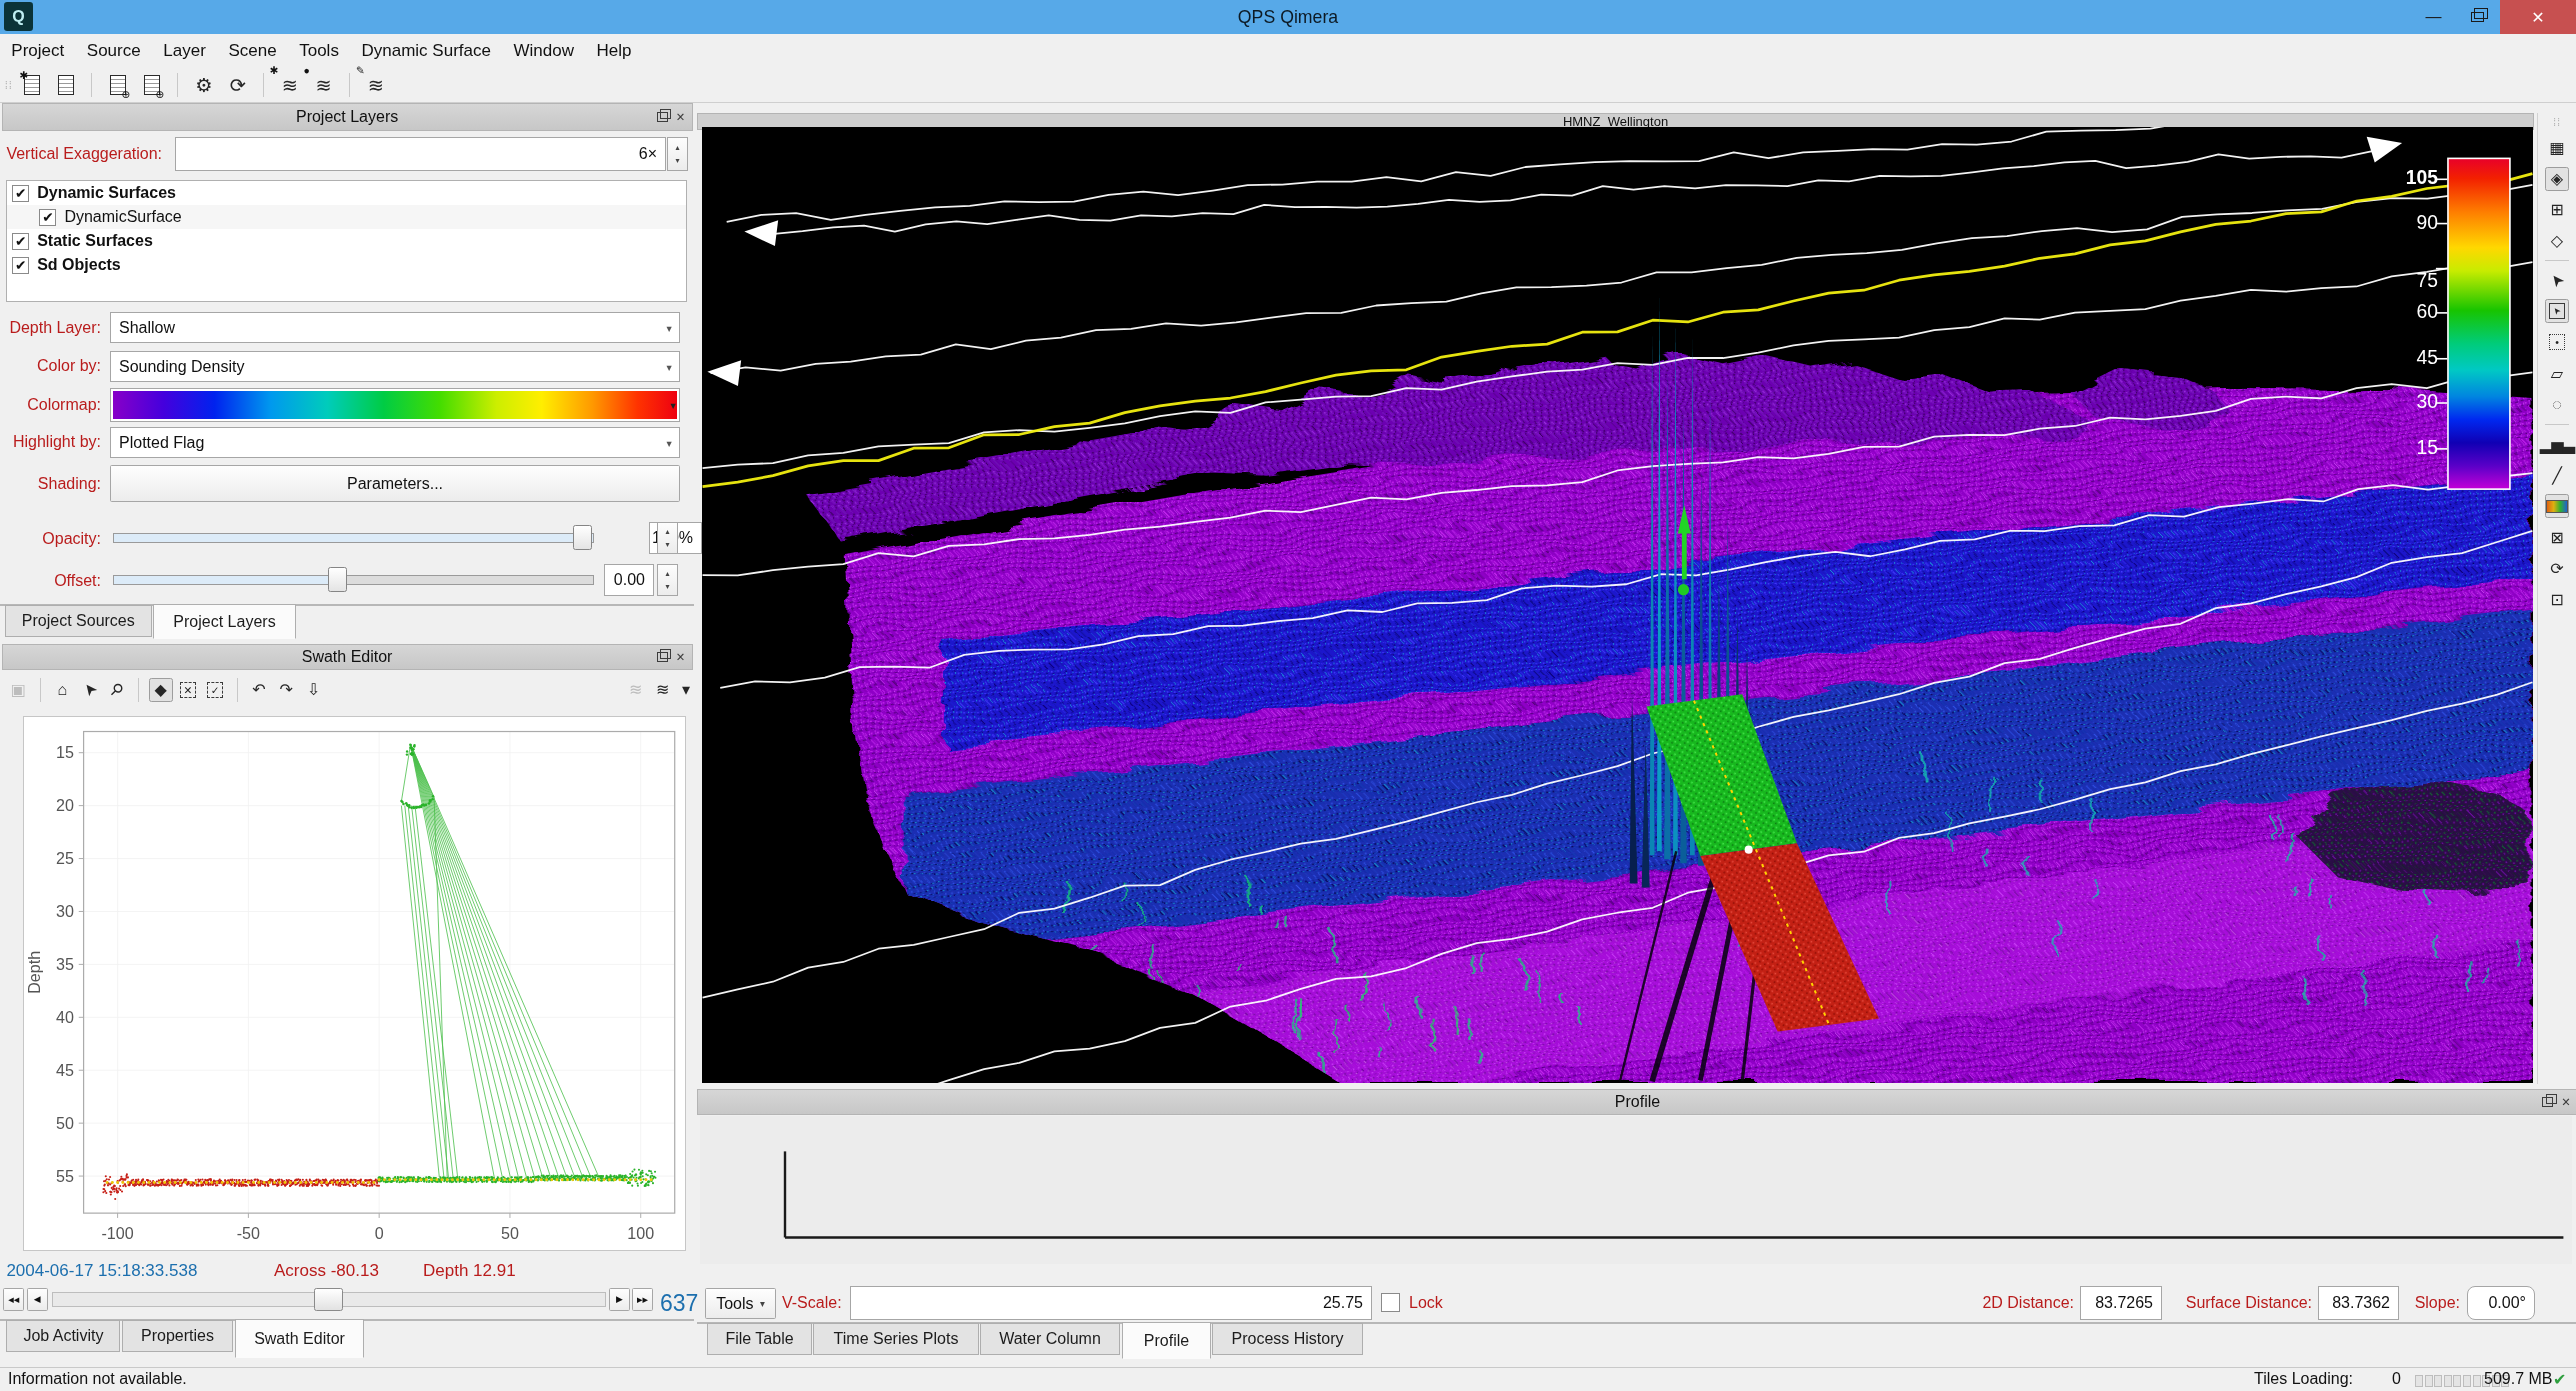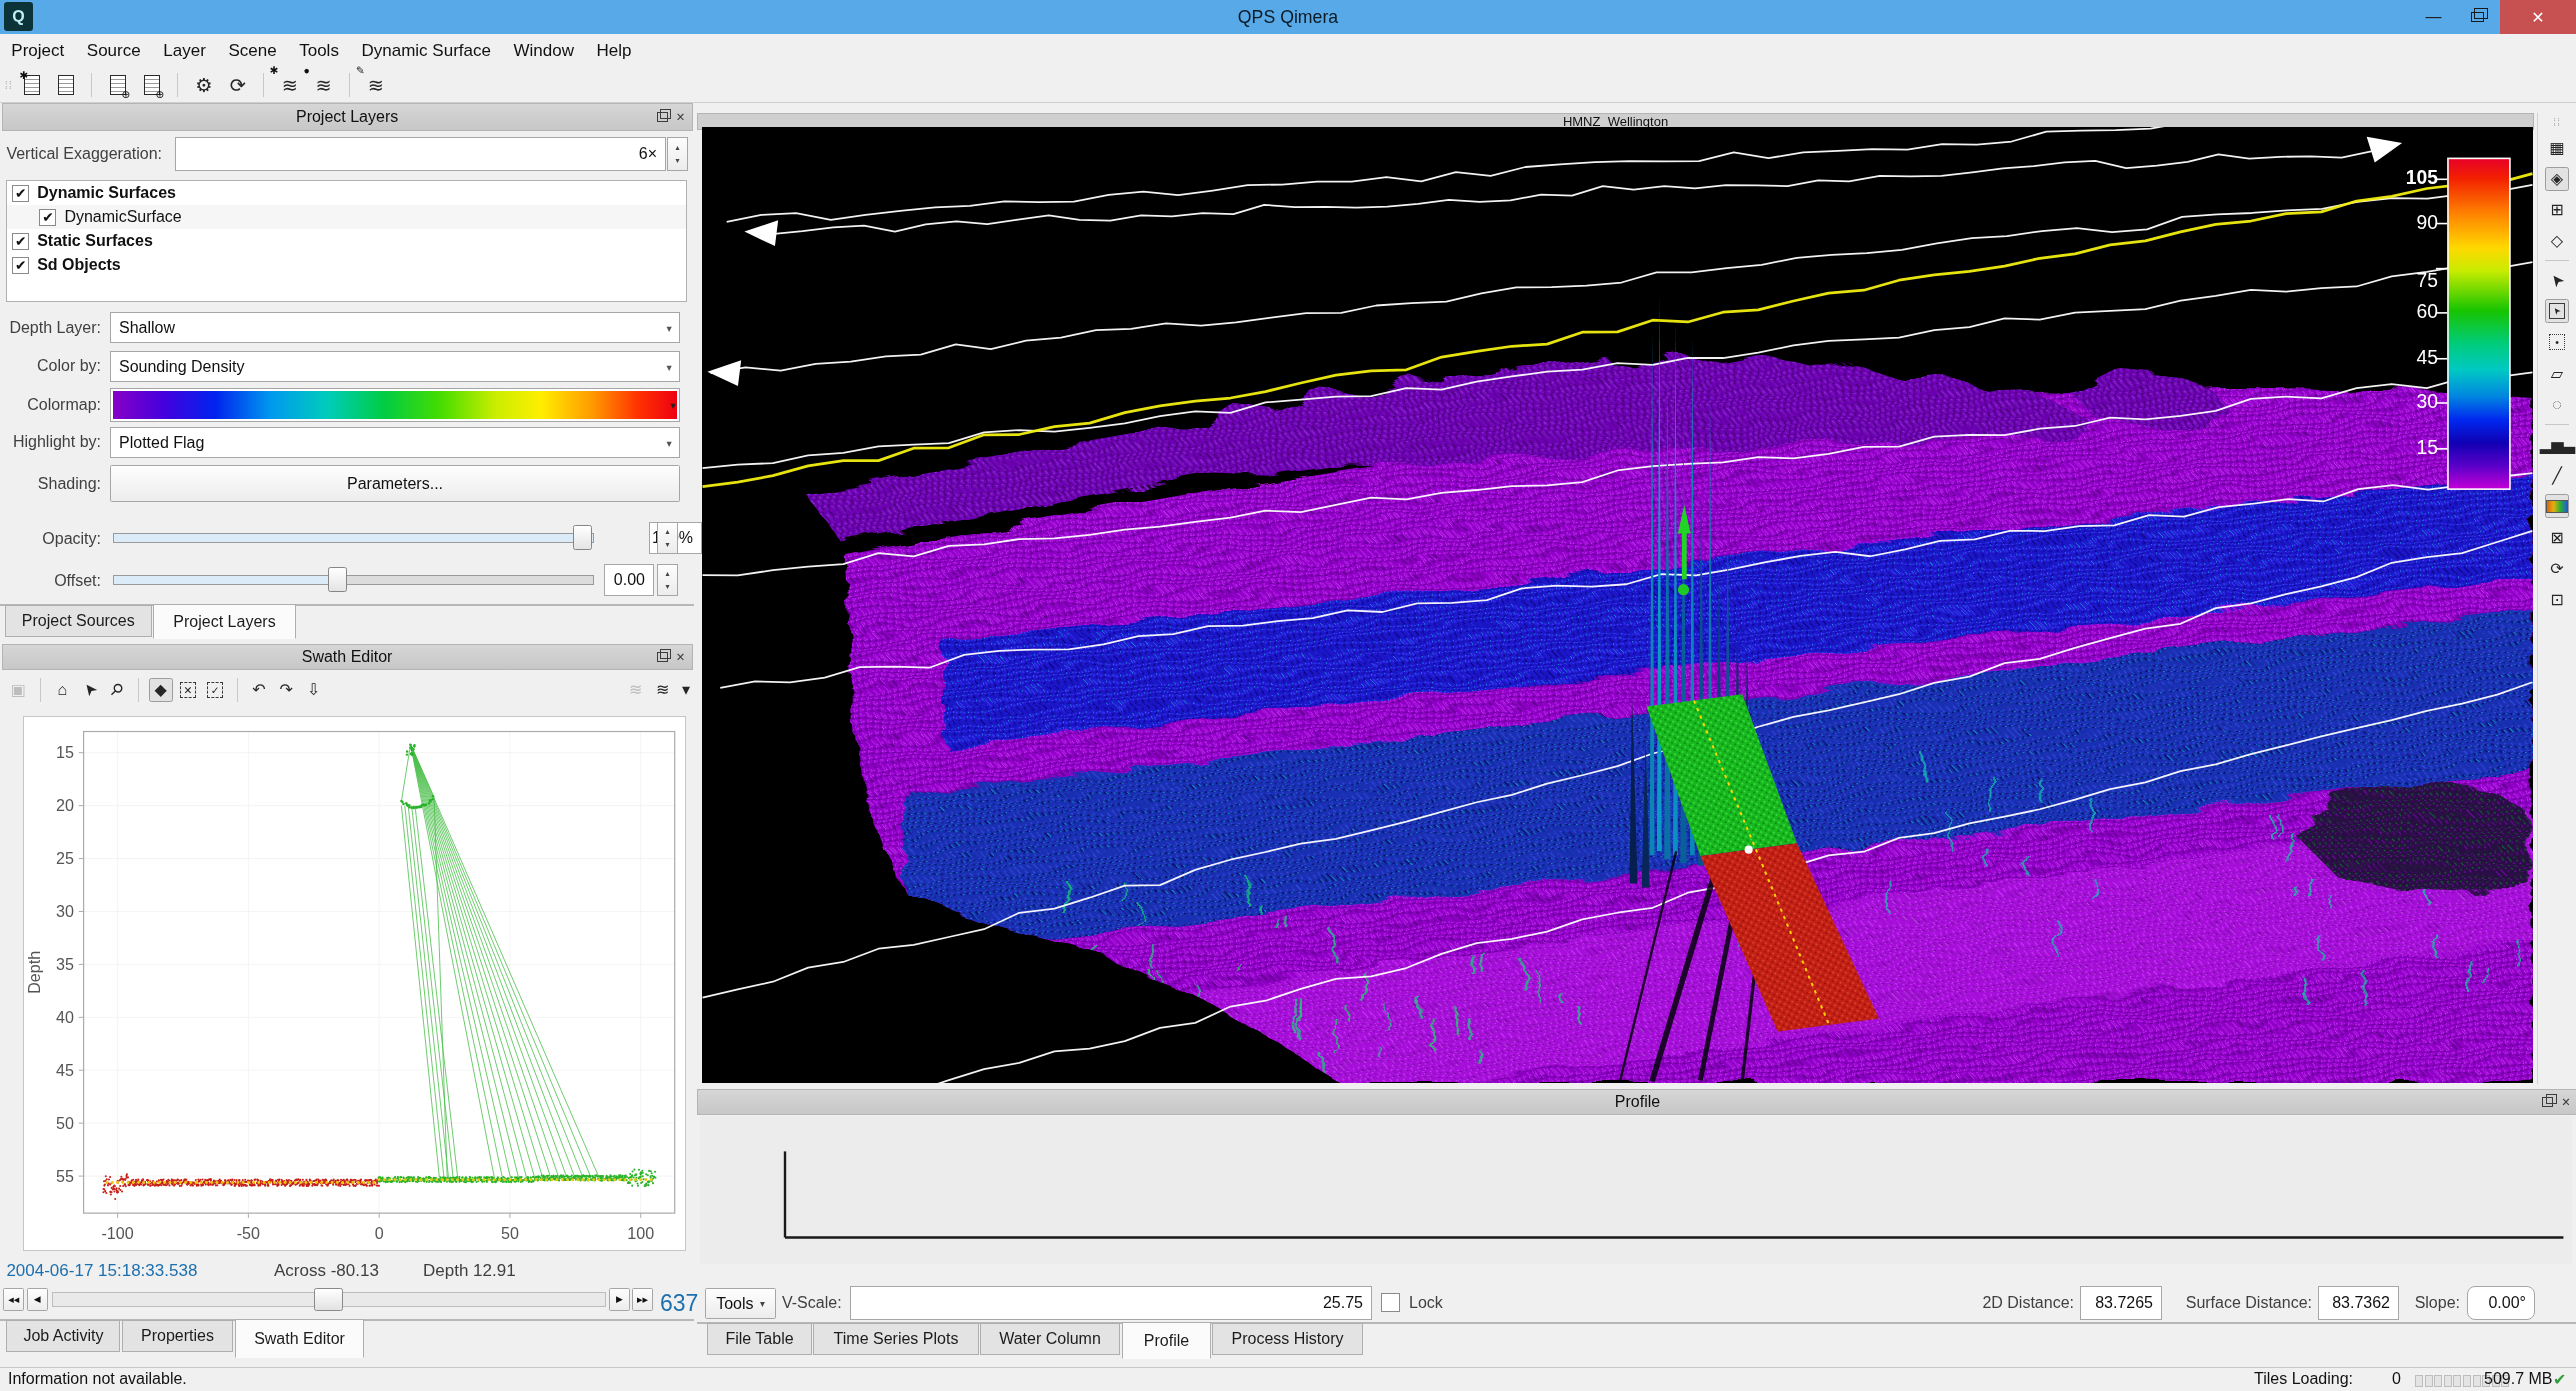--- a/index.html
+++ b/index.html
@@ -34,21 +34,21 @@
   .rot-45{transform:rotate(45deg);display:inline-block;}
   .dbox{width:16px;height:16px;border:1.6px dashed #3a3a3a;display:flex;align-items:center;justify-content:center;
     font-size:10.5px;box-sizing:border-box;color:#222;}
   .dbox.dot{border-style:dotted;}
   
   .phdr{background:linear-gradient(#d6d6d6,#c7c7c7);border:0.8px solid #b4b4b4;display:flex;align-items:center;
     justify-content:center;font-size:16px;color:#101010;}
   .dockbtns{position:absolute;right:6.4px;top:0;height:100%;display:flex;align-items:center;gap:8px;color:#3c3c3c;font-size:11.3px;}
   .float-ico{width:8.9px;height:7.2px;border:1.2px solid #3c3c3c;position:relative;display:inline-block;}
   .float-ico:before{content:"";position:absolute;left:2.4px;top:-4px;width:8.9px;height:7.2px;border:1.2px solid #3c3c3c;}
-  .lbl{position:absolute;font-size:16px;color:#404040;white-space:nowrap;}
+  .lbl{position:absolute;font-size:16px;color:#b91c1c;white-space:nowrap;}
   .r{text-align:right;}
   .field{position:absolute;background:#fff;border:0.8px solid #a6a6a6;font-size:16px;display:flex;align-items:center;box-sizing:border-box;padding:0 8px;}
   .field.right{justify-content:flex-end;}
   .combo-arr{position:absolute;right:7.2px;top:50%;transform:translateY(-50%);color:#555;font-size:10.5px;}
   .spinbox{position:absolute;background:linear-gradient(#fdfdfd,#ececec);border:0.8px solid #a6a6a6;box-sizing:border-box;
     display:flex;flex-direction:column;align-items:center;justify-content:space-evenly;font-size:8px;color:#444;}
   .btn3d{position:absolute;background:linear-gradient(#fefefe,#ececec);border:0.8px solid #a6a6a6;border-radius:1.6px;
     display:flex;align-items:center;justify-content:center;font-size:16px;box-sizing:border-box;}
   .track{position:absolute;height:9.7px;border:0.8px solid #9a9a9a;box-sizing:border-box;background:#dcebf8;}
   .thumb{position:absolute;width:18.5px;height:25px;background:linear-gradient(#ffffff,#e4e4e4);border:0.8px solid #858585;border-radius:2.4px;box-sizing:border-box;}

